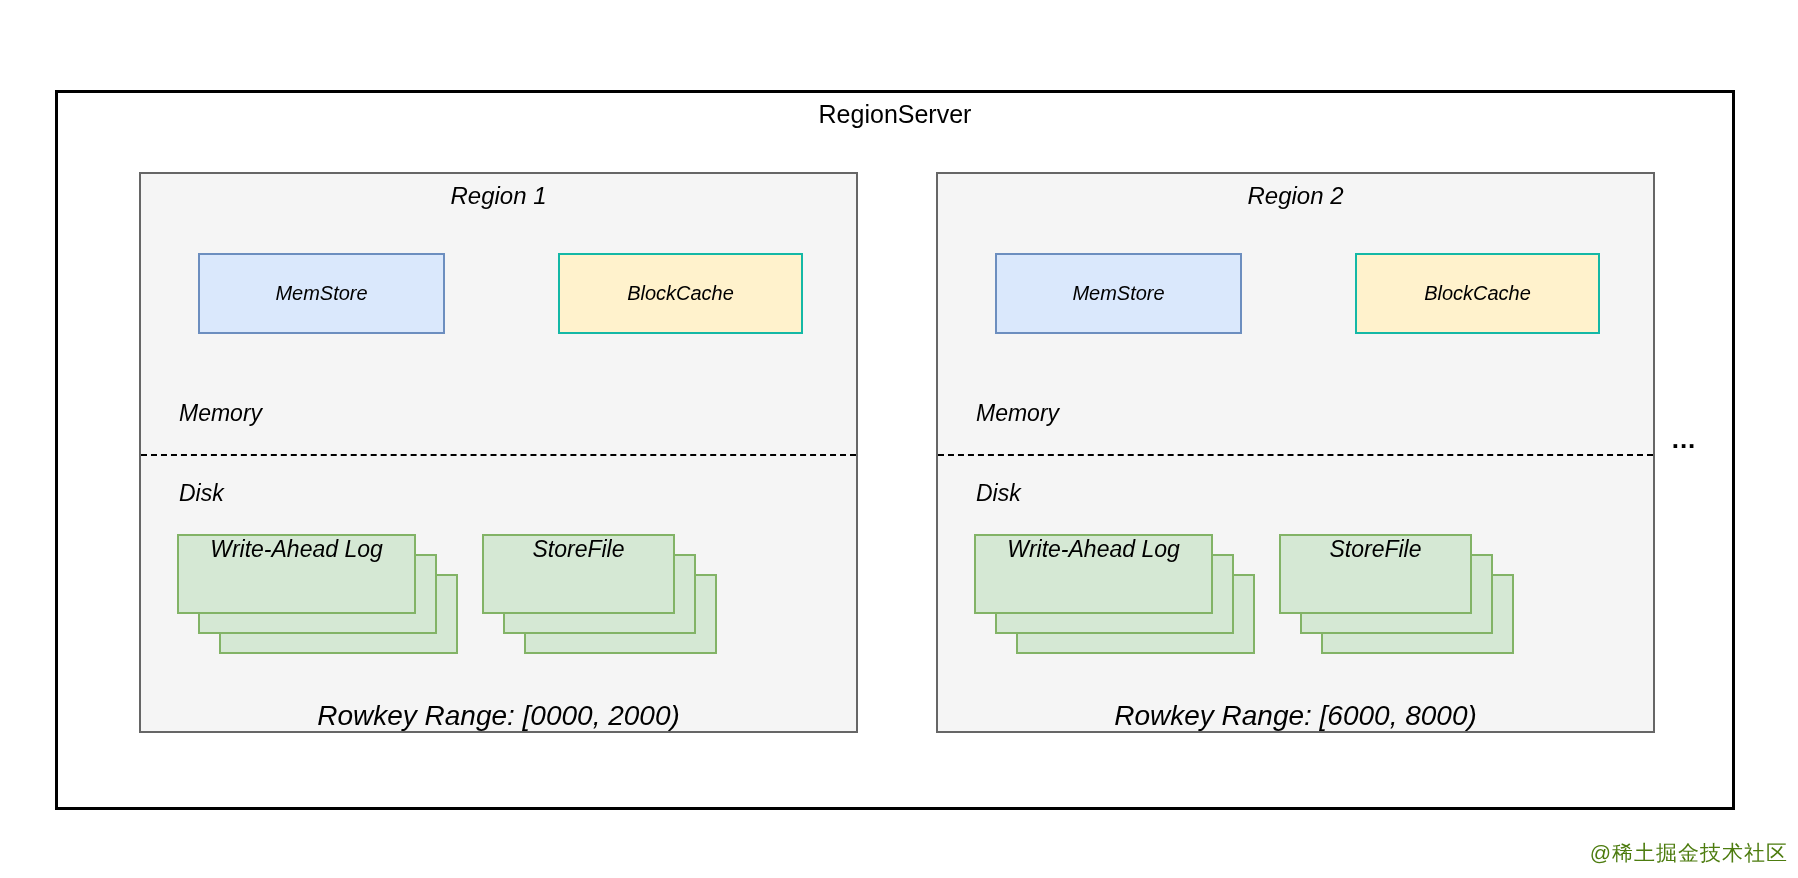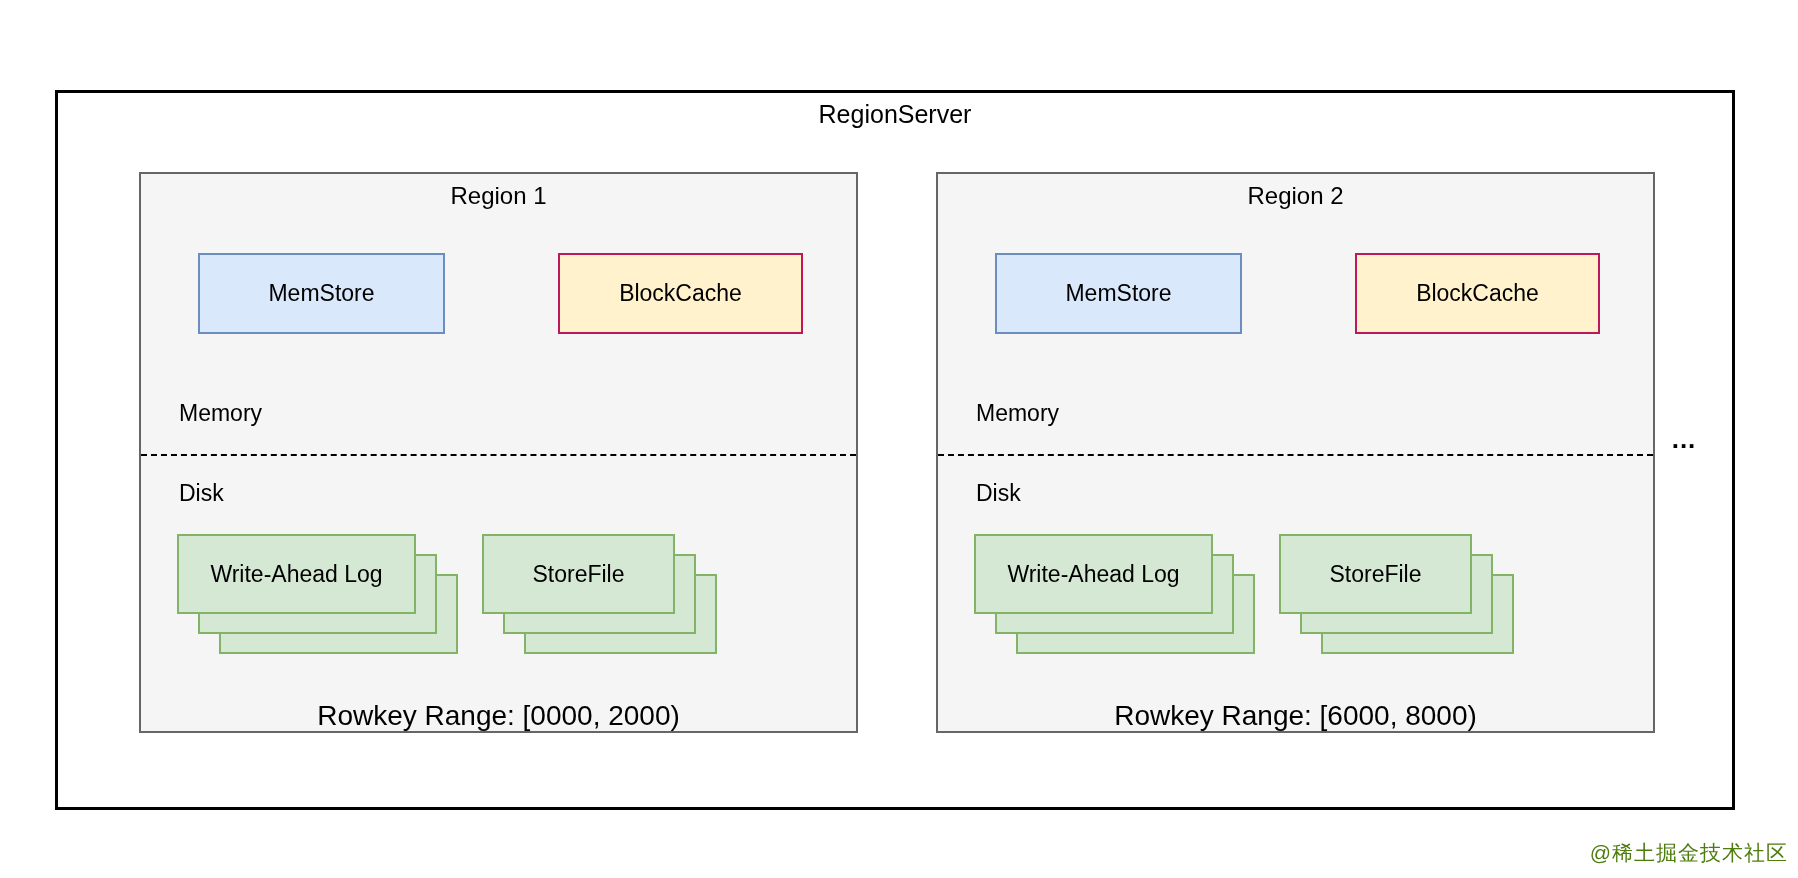--- a/index.html
+++ b/index.html
@@ -36,53 +36,54 @@
     font-size: 25px;
   }
   .region {
     position: absolute;
     top: 79px;
     width: 719px;
     height: 561px;
     background: #f5f5f5;
     border: 2px solid #666666;
     box-sizing: border-box;
+    font-style: italic;
   }
   .region-1 { left: 81px; }
   .region-2 { left: 878px; }
   .region-title {
     position: absolute;
     left: 0;
     top: 8px;
     width: 100%;
     text-align: center;
     font-size: 24px;
   }
   .node {
     position: absolute;
     height: 81px;
     box-sizing: border-box;
     display: flex;
     align-items: center;
     justify-content: center;
-    font-size: 23px;
+    font-size: 20px;
   }
   .memstore {
     left: 57px;
     top: 79px;
     width: 247px;
     background: #dae8fc;
     border: 2px solid #6c8ebf;
   }
   .blockcache {
     left: 417px;
     top: 79px;
     width: 245px;
     background: #fff2cc;
-    border: 2px solid #be185d;
+    border: 2px solid #14b8a6;
   }
   .zone-label {
     position: absolute;
     left: 38px;
     font-size: 23px;
   }
   .memory-label { top: 226px; }
   .disk-label   { top: 306px; text-align: right; }
   .divider {
     position: absolute;
@@ -106,21 +107,20 @@
     height: 80px;
   }
   .stack-wal .stack-box       { width: 239px; }
   .stack-storefile .stack-box { width: 193px; }
   .stack-box.back2 { left: 42px; top: 40px; }
   .stack-box.back1 { left: 21px; top: 20px; }
   .stack-box.front {
     left: 0;
     top: 0;
     display: flex;
-    align-items: center;
     justify-content: center;
     font-size: 23px;
   }
   .rowkey {
     position: absolute;
     left: 0;
     top: 526px;
     width: 100%;
     text-align: center;
     font-size: 28px;

